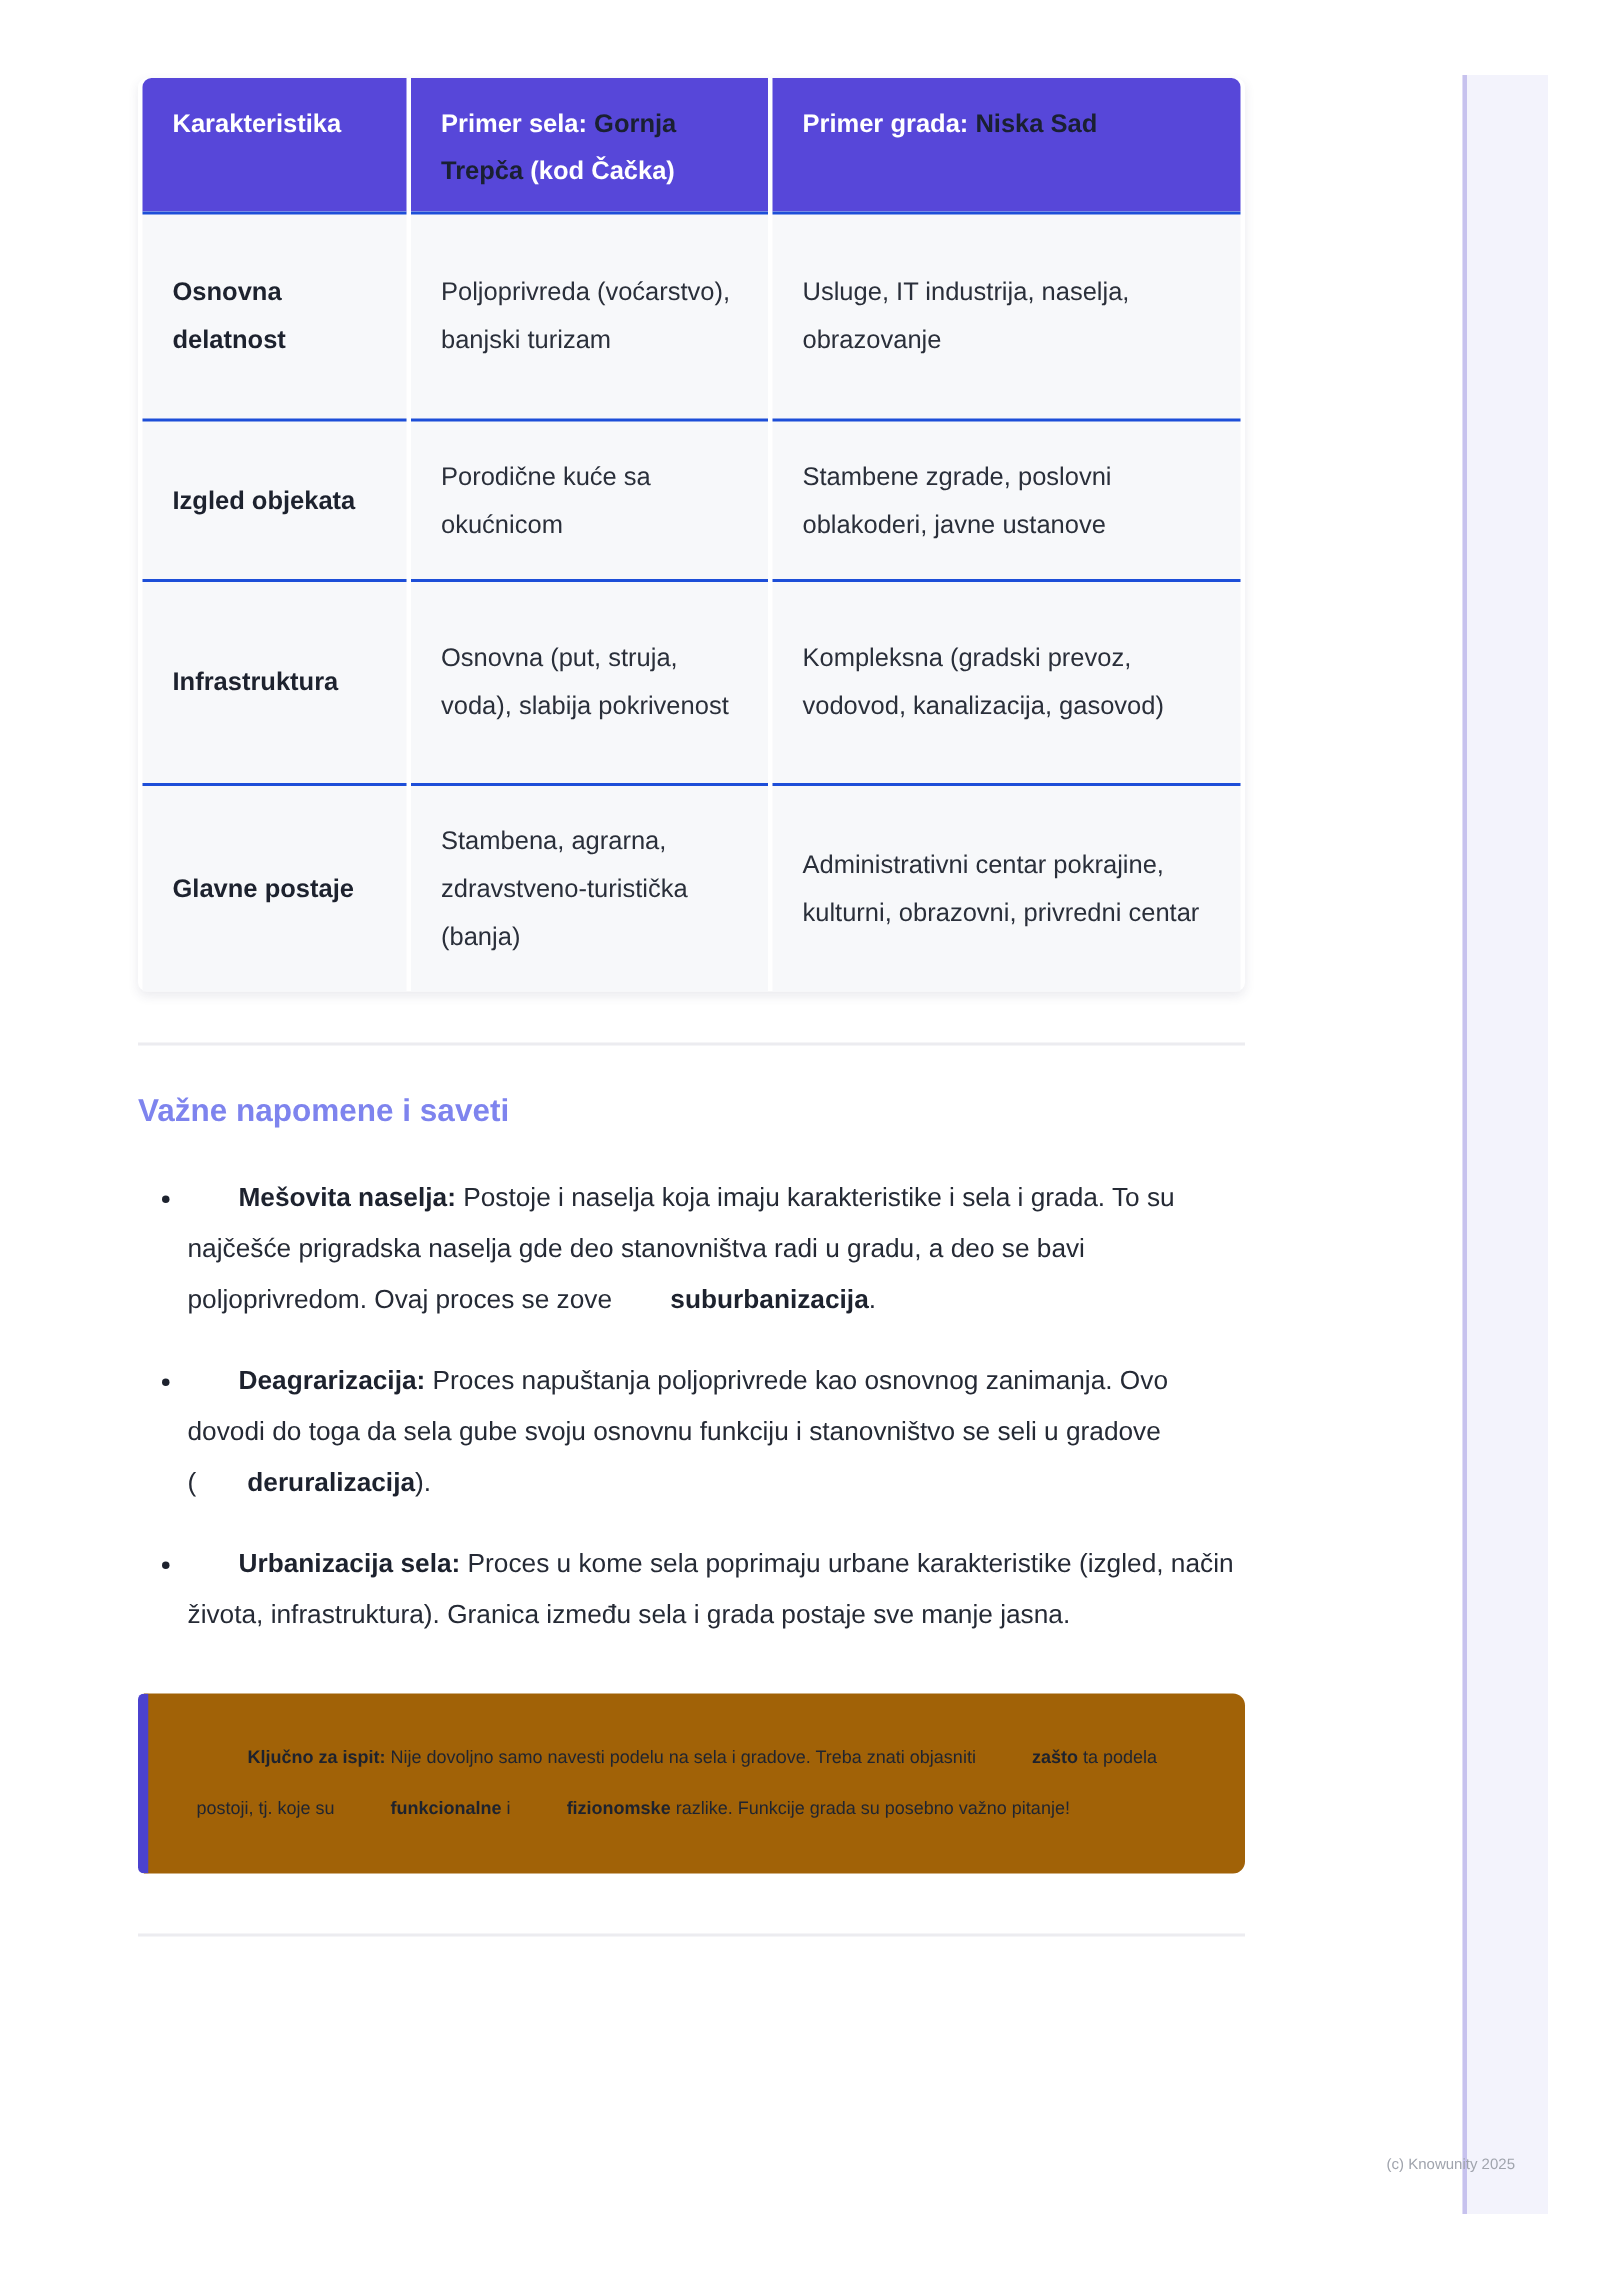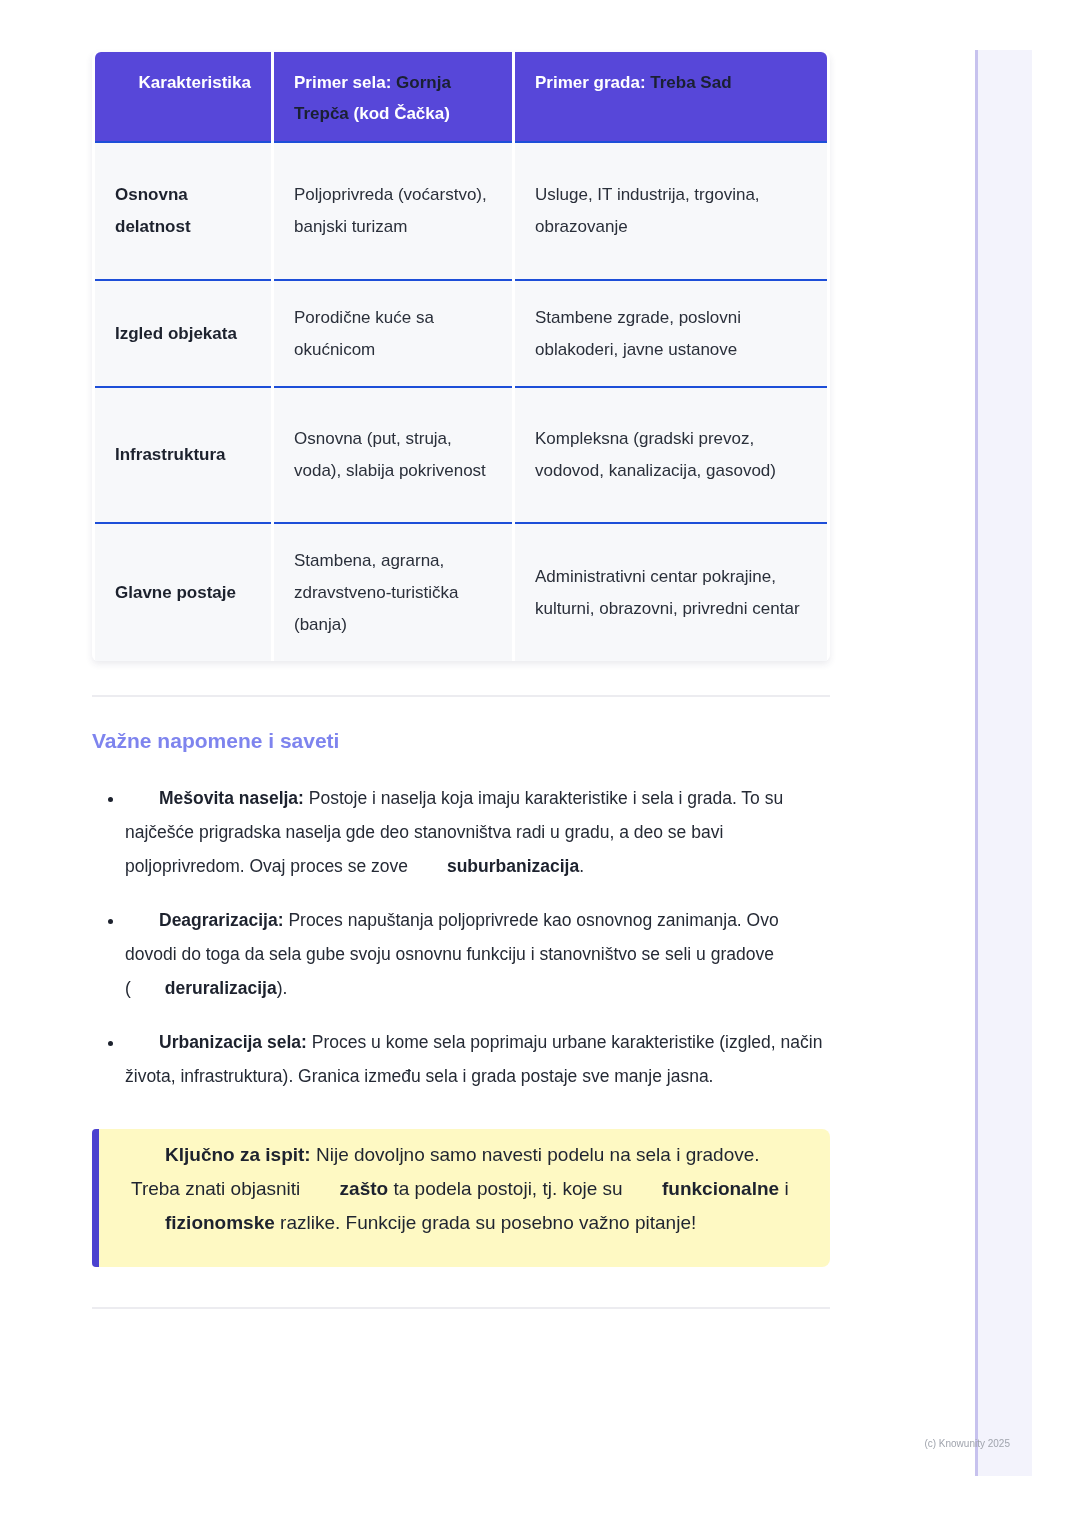--- a/index.html
+++ b/index.html
@@ -6,21 +6,21 @@
   body{width:1080px;height:1528px;position:relative;overflow:hidden;
        font-family:"Liberation Sans","DejaVu Sans",sans-serif;color:#252a35;}
 
   .content{position:absolute;left:92px;top:52px;width:738px;}
 
   
   table.cmp{border-collapse:separate;border-spacing:3px 0;width:738px;
             box-shadow:0 3px 7px rgba(45,45,90,.10);border-radius:6px;}
   table.cmp th{background:#5747d9;color:#ffffff;text-align:left;vertical-align:top;
                font-size:17px;font-weight:700;line-height:31px;padding:15px 20px 12px 20px;}
-  table.cmp th:first-child{border-top-left-radius:6px;text-align:right;}
+  table.cmp th:first-child{border-top-left-radius:6px;}
   table.cmp th:last-child{border-top-right-radius:6px;}
   table.cmp th .dk{color:#1a2032;}
   table.cmp td{background:#f7f8fa;border-top:2px solid #1d4ed8;vertical-align:middle;
                font-size:17px;line-height:32px;padding:16px 20px;color:#2a2f3a;}
   table.cmp td.lbl{font-weight:700;color:#1d222e;}
   .col1{width:176px;}.col2{width:238px;}.col3{width:312px;}
   tr.hdr{height:88px;}
   tr.r0{height:138px;}tr.r1{height:103px;}tr.r2{height:107px;}
   tr.r3{height:136px;}tr.r4{height:139px;}
 
@@ -30,23 +30,23 @@
   .div2{margin-top:40px;}
 
   
   h2.notes-heading{margin:32px 0 0 0;font-size:21px;font-weight:700;color:#7e84ee;}
   ul.notes{margin:28px 0 0 0;padding:0 0 0 33px;}
   ul.notes li{font-size:17.5px;line-height:34px;color:#252a35;margin-bottom:20px;}
   ul.notes li::marker{color:#1d222e;}
   .b{font-weight:700;color:#1d222e;margin-left:34px;}
 
   
-  .callout{margin-top:36px;background:#fef9c3;border-left:7px solid #4b42cf;
-           border-radius:4px 8px 8px 4px;padding:9px 30px 27px 32px;
-           font-size:19px;line-height:34px;color:#1f2430;}
+  .callout{margin-top:36px;background:#a16207;border-left:7px solid #4b42cf;
+           border-radius:4px 8px 8px 4px;padding:25px 30px 27px 32px;
+           font-size:12px;line-height:34px;color:#1f2430;}
 
   
   .footer{position:absolute;top:1438px;right:70px;font-size:10px;color:#a0a4ad;z-index:2;}
   .edge-strip{position:absolute;left:975px;top:50px;width:54px;height:1426px;
               background:#f3f3fc;border-left:3px solid #c7c2ee;z-index:1;}
 </style>
 </head>
 <body>
 
 <div class="content">
@@ -54,26 +54,26 @@
   <table class="cmp">
     <colgroup>
         <col class="col1">
         <col class="col2">
         <col class="col3">
       </colgroup>
     <tbody>
         <tr class="hdr">
       <th>Karakteristika</th>
       <th><span>Primer sela: </span><span class="dk">Gornja Trepča</span><span> (kod Čačka)</span></th>
-      <th><span>Primer grada: </span><span class="dk">Treba Sad</span></th>
+      <th><span>Primer grada: </span><span class="dk">Niska Sad</span></th>
     </tr>
     <tr class="r0">
       <td class="lbl">Osnovna delatnost</td>
       <td>Poljoprivreda (voćarstvo), banjski turizam</td>
-      <td>Usluge, IT industrija, trgovina, obrazovanje</td>
+      <td>Usluge, IT industrija, naselja, obrazovanje</td>
     </tr>
     <tr class="r2">
       <td class="lbl">Izgled objekata</td>
       <td>Porodične kuće sa okućnicom</td>
       <td>Stambene zgrade, poslovni oblakoderi, javne ustanove</td>
     </tr>
     <tr class="r3">
       <td class="lbl">Infrastruktura</td>
       <td>Osnovna (put, struja, voda), slabija pokrivenost</td>
       <td>Kompleksna (gradski prevoz, vodovod, kanalizacija, gasovod)</td>

